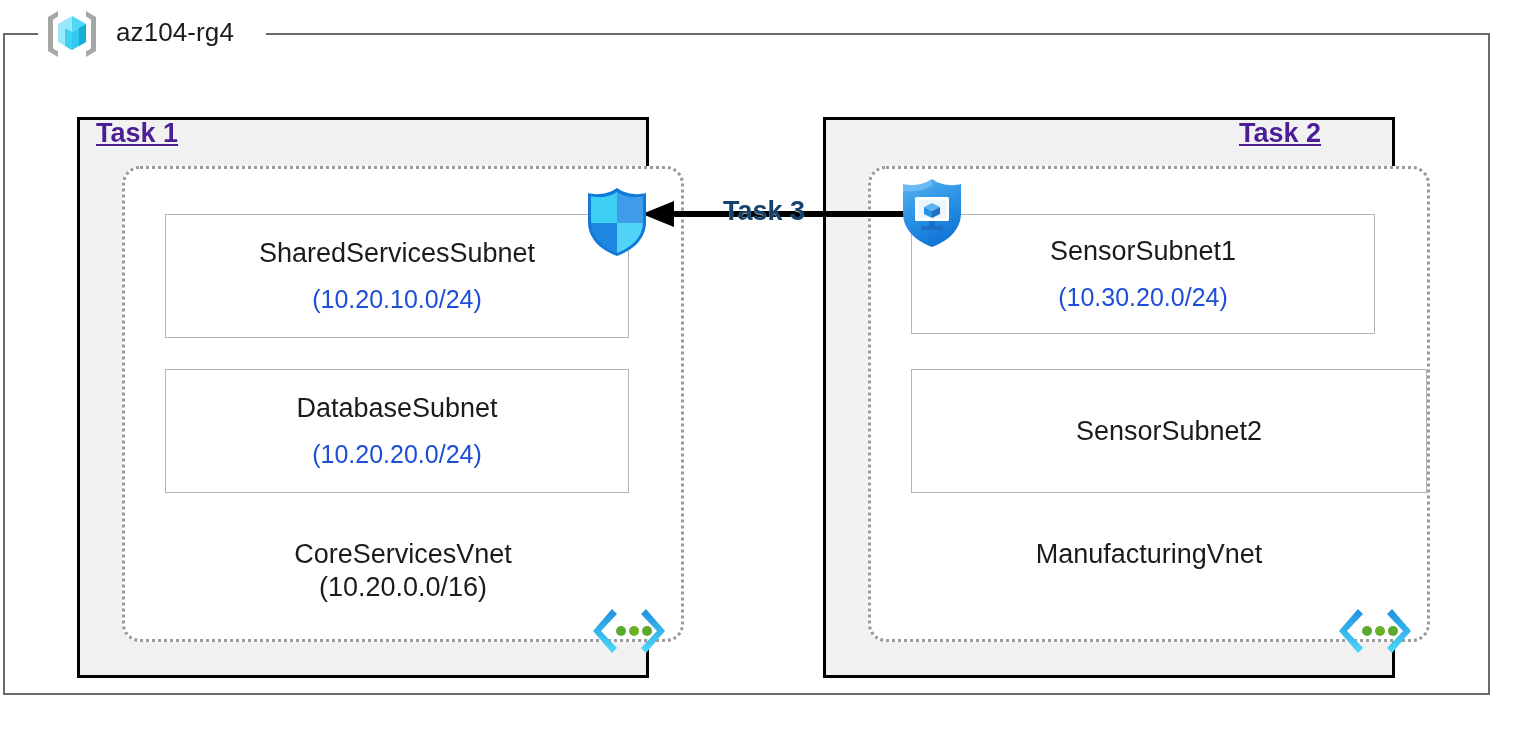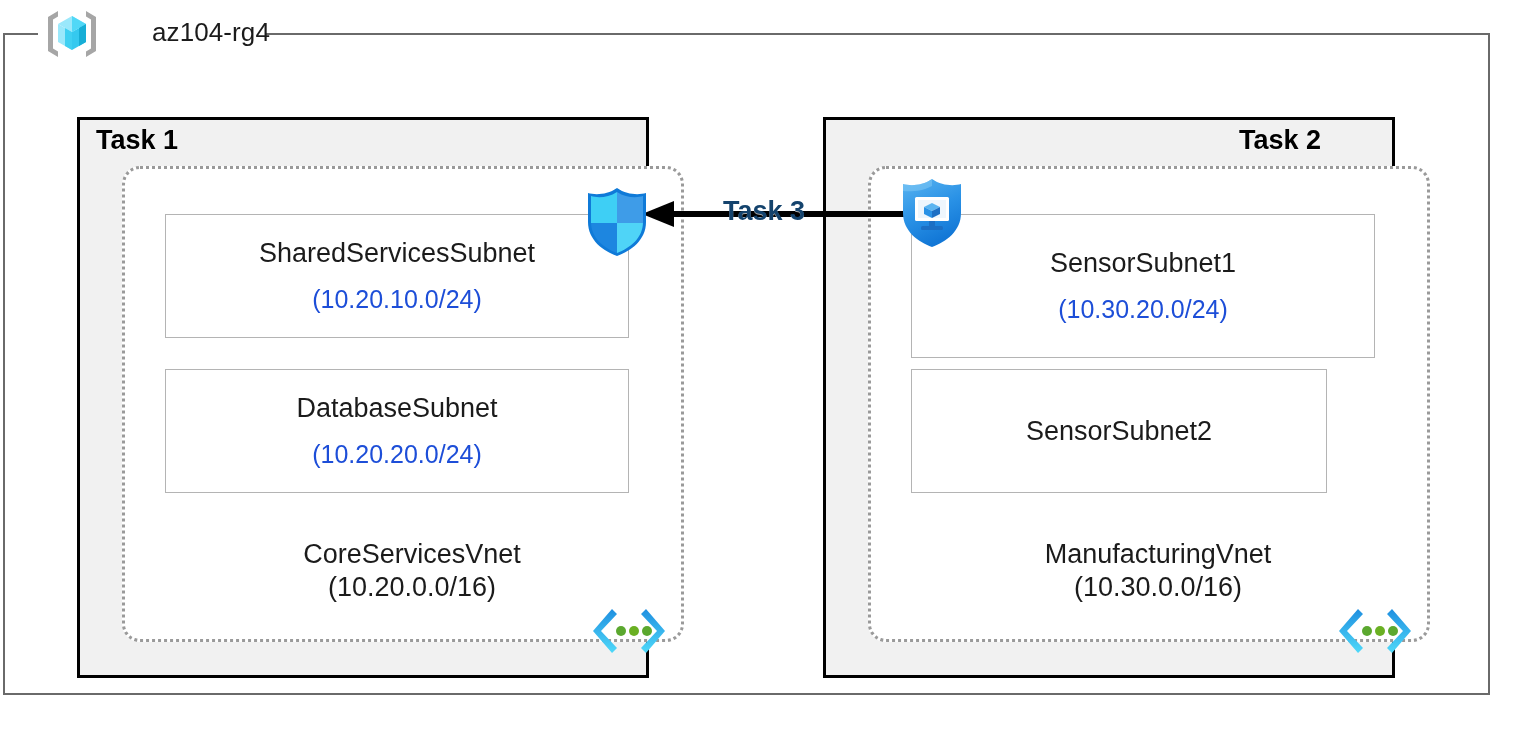--- a/index.html
+++ b/index.html
@@ -43,47 +43,48 @@
   .rg-icon {
     position: absolute;
     left: 44px;
     top: 8px;
     width: 56px;
     height: 52px;
     z-index: 4;
   }
   .rg-title {
     position: absolute;
-    left: 152px;
+    left: 116px;
     top: 17px;
     font-size: 26px;
     color: #1b1b1b;
     white-space: nowrap;
     z-index: 4;
     letter-spacing: 0.1px;
   }
 
   
   .task-box {
     position: absolute;
     background: #f1f1f1;
     border: 3px solid #000000;
     box-sizing: border-box;
   }
   #task-box-1 { left: 77px;  top: 117px; width: 572px; height: 561px; }
   #task-box-2 { left: 823px; top: 117px; width: 572px; height: 561px; }
 
   .task-label {
     position: absolute;
-    top: 125px;
+    top: 118px;
     font-size: 27px;
     font-weight: bold;
-    color: #000000;
+    color: #4c1d95;
     white-space: nowrap;
     text-shadow: 0 1px 0 rgba(255,255,255,0.55);
+    text-decoration: underline;
   }
   #task-label-1 { left: 96px; }
   #task-label-2 { left: 1239px; }
 
   
   .vnet-box {
     position: absolute;
     border: 3px dotted #9a9a9a;
     border-radius: 18px;
     box-sizing: border-box;
@@ -99,22 +100,22 @@
     border: 1px solid #b4b4b4;
     box-sizing: border-box;
     display: flex;
     flex-direction: column;
     align-items: center;
     justify-content: center;
     gap: 14px;
   }
   #subnet-1-1 { left: 165px; top: 214px; width: 464px; height: 124px; }
   #subnet-1-2 { left: 165px; top: 369px; width: 464px; height: 124px; }
-  #subnet-2-1 { left: 911px; top: 214px; width: 464px; height: 144px; }
-  #subnet-2-2 { left: 911px; top: 369px; width: 416px; height: 124px; }
+  #subnet-2-1 { left: 911px; top: 214px; width: 464px; height: 120px; }
+  #subnet-2-2 { left: 911px; top: 369px; width: 516px; height: 124px; }
 
   .subnet-name {
     font-size: 27px;
     color: #1b1b1b;
     line-height: 1.22;
     white-space: nowrap;
   }
   .subnet-cidr {
     font-size: 25px;
     color: #1d4ed8;
@@ -123,21 +124,20 @@
   }
 
   
   .vnet-caption {
     position: absolute;
     width: 562px;
     text-align: center;
     font-size: 27px;
     color: #1b1b1b;
     line-height: 1.22;
-    margin-left: 9px;
   }
   #vnet-caption-1 { left: 122px; top: 538px; }
   #vnet-caption-2 { left: 868px; top: 538px; }
 
   
   .vnet-icon {
     position: absolute;
     width: 74px;
     height: 50px;
   }
@@ -268,21 +268,20 @@
     <div class="subnet-name">SensorSubnet1</div>
     <div class="subnet-cidr">(10.30.20.0/24)</div>
   </div>
 
   <div class="subnet-box" id="subnet-2-2">
     <div class="subnet-name">SensorSubnet2</div>
   </div>
 
   <div class="vnet-caption" id="vnet-caption-2">
     <div>ManufacturingVnet</div>
-    <div>(10.30.0.0/16)</div>
   </div>
 
   <div class="vnet-icon" id="vnet-icon-2">
     <svg viewBox="0 0 74 50" width="74" height="50" aria-hidden="true">
       <defs>
         <linearGradient id="vng2" x1="0" y1="0" x2="0" y2="1">
           <stop offset="0%" stop-color="#1f8fe0"></stop>
           <stop offset="100%" stop-color="#4fd9f9"></stop>
         </linearGradient>
       </defs>

